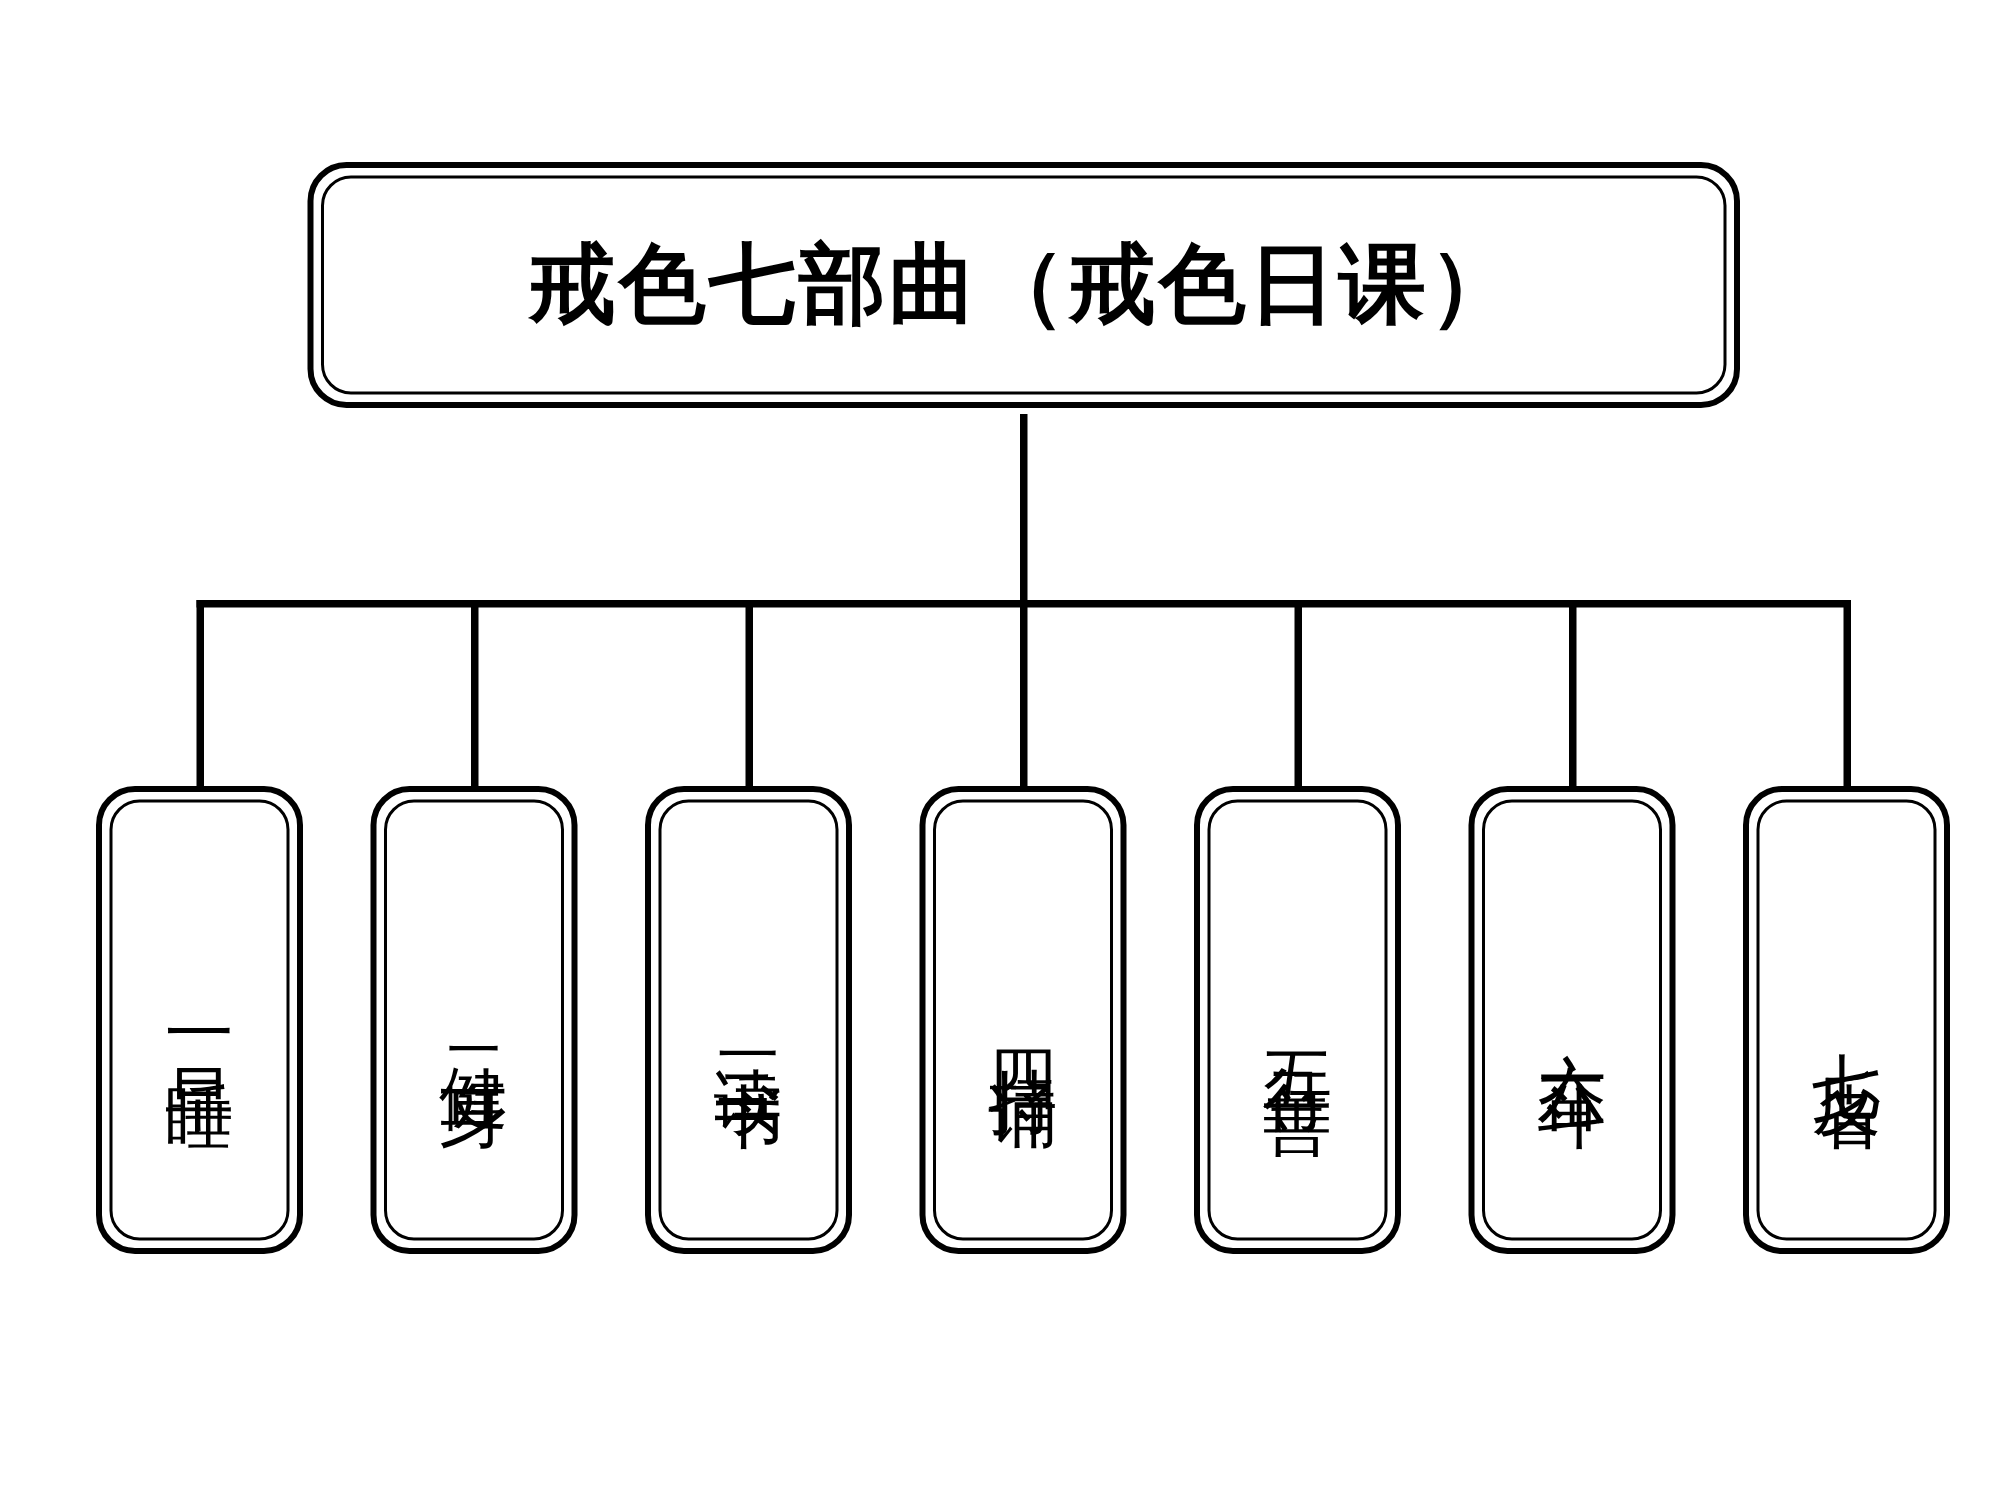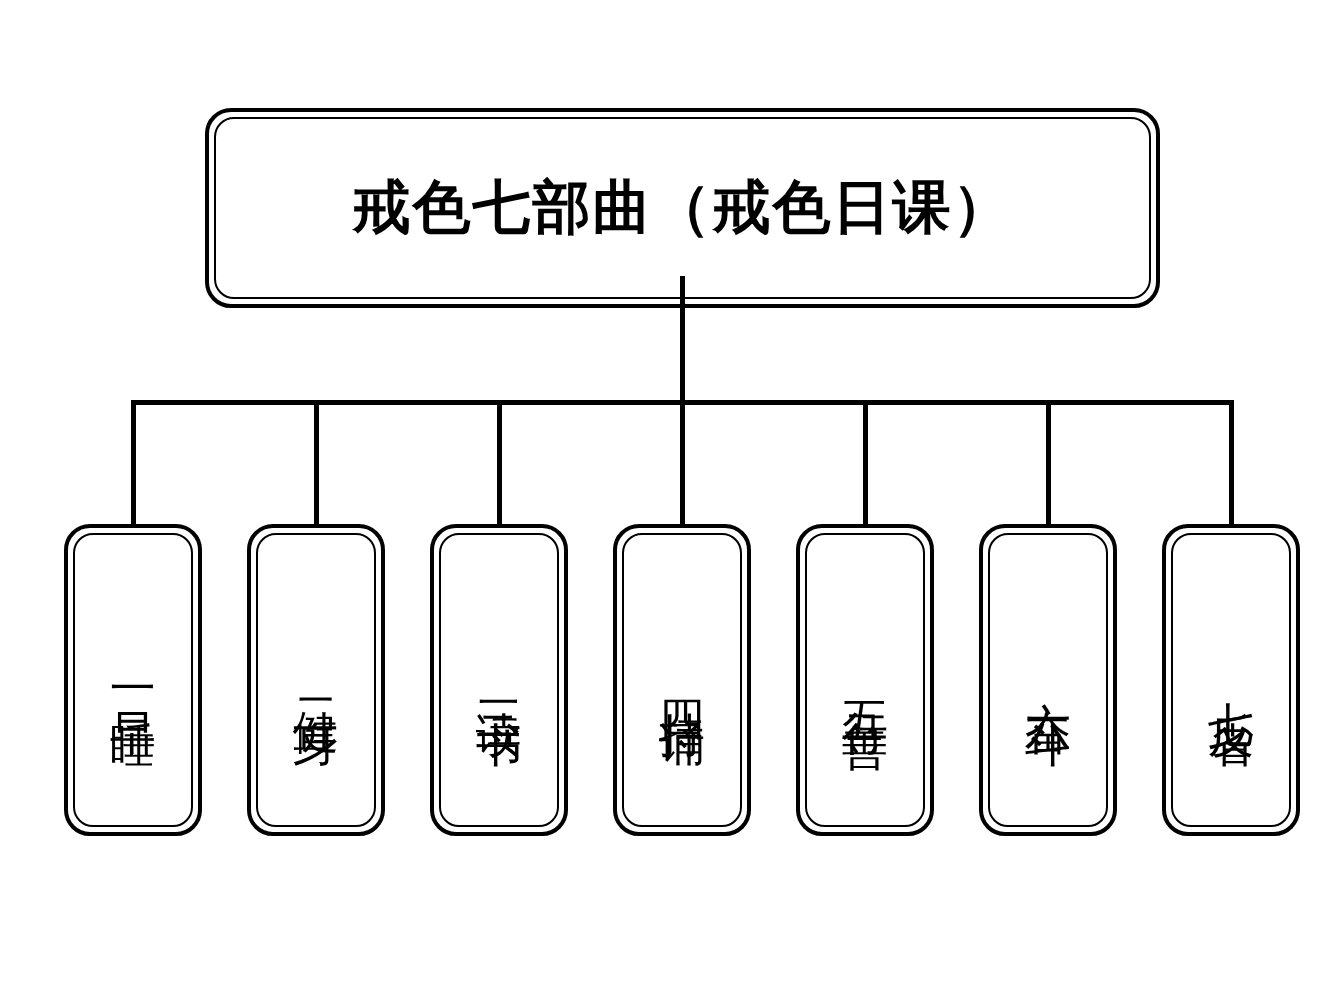--- a/index.html
+++ b/index.html
@@ -23,21 +23,21 @@
     width: 1344px;
     height: 1008px;
   }
 
   
   .root-node {
     position: absolute;
     left: 205px;
     top: 108px;
     width: 955px;
-    height: 200px;
+    height: 164px;
     box-sizing: border-box;
     border: 4px solid #000000;
     border-radius: 26px;
     background: #ffffff;
   }
   .root-node .inner-ring {
     position: absolute;
     left: 5px;
     top: 5px;
     right: 5px;

